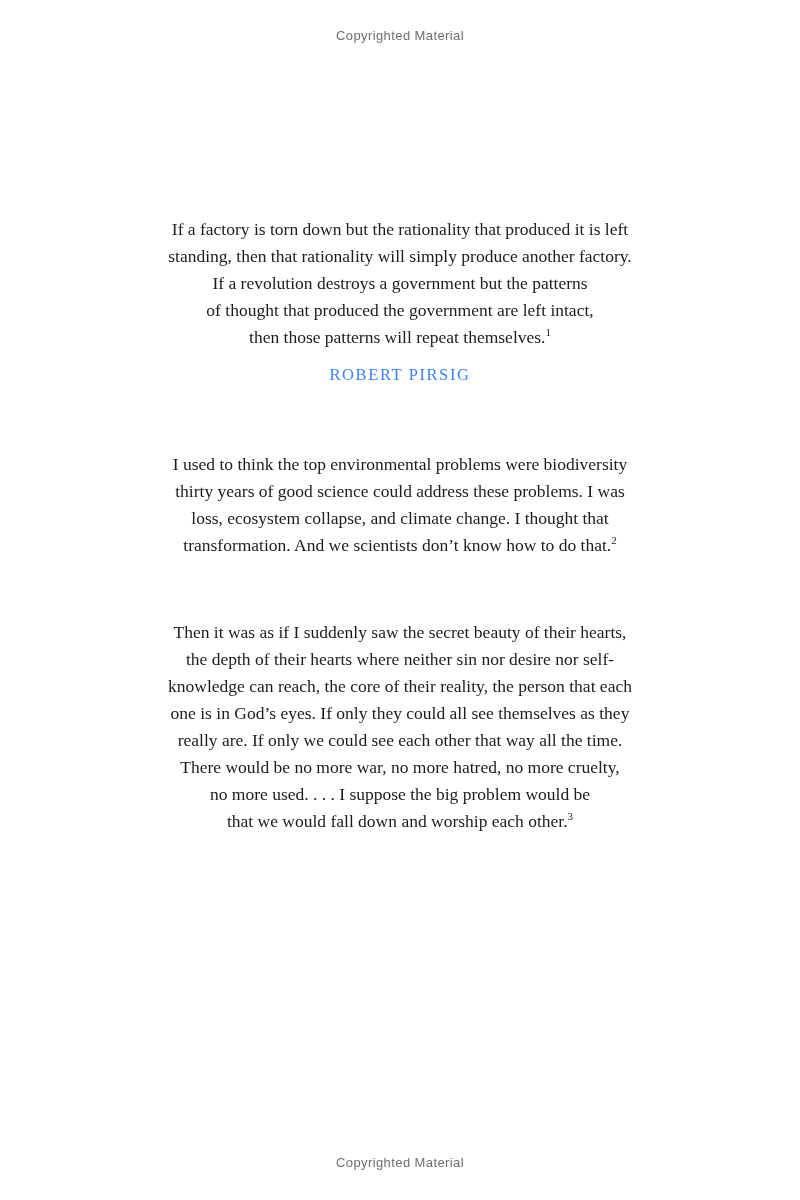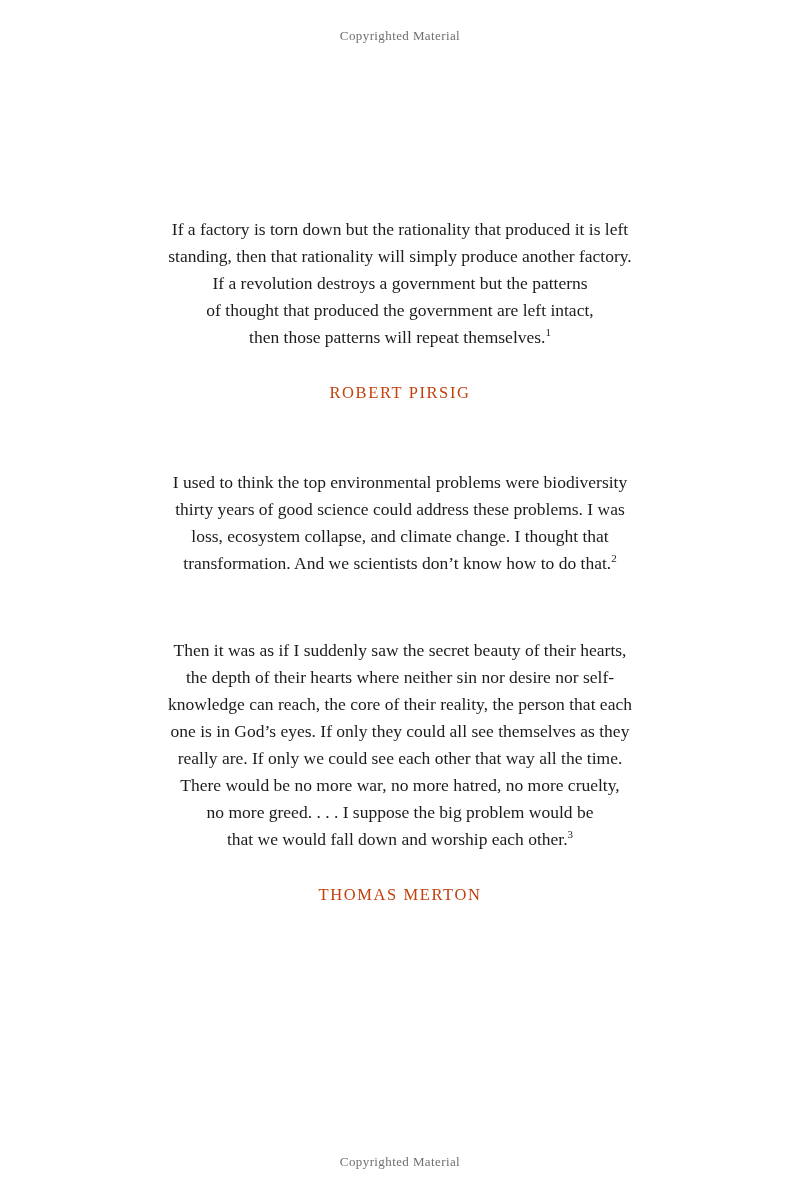--- a/index.html
+++ b/index.html
@@ -15,21 +15,21 @@
     background: #ffffff;
     overflow: hidden;
     font-family: "Liberation Serif", serif;
     color: #1c1c1c;
   }
   .copyright-notice {
     position: absolute;
     left: 0;
     width: 100%;
     text-align: center;
-    font-family: Liberation Serif, serif;
+    font-family: Liberation Sans, sans-serif;
     font-size: 13px;
     letter-spacing: 0.4px;
     color: #6f6f6f;
   }
   .copyright-notice.top { top: 28px; }
   .copyright-notice.bottom { bottom: 30px; }
 
   .content {
     position: absolute;
     top: 216px;
@@ -46,22 +46,22 @@
   }
   .epigraph sup.fn {
     font-size: 11px;
     line-height: 0;
     vertical-align: super;
   }
   .attribution {
     text-align: center;
     font-size: 16.5px;
     letter-spacing: 1.6px;
-    margin-top: 32px;
-    color: #c2410c;
+    margin-top: 14px;
+    color: #3b82f6;
   }
   .gap-a { height: 66px; }
   .gap-b { height: 60px; }
 </style>
 </head>
 <body>
 
 <div class="page">
 
   <div class="copyright-notice top">Copyrighted Material</div>
@@ -88,22 +88,21 @@
 
     <div class="gap-b"></div>
 
     <div class="epigraph">
       <div class="qline">Then it was as if I suddenly saw the secret beauty of their hearts,</div>
       <div class="qline">the depth of their hearts where neither sin nor desire nor self-</div>
       <div class="qline">knowledge can reach, the core of their reality, the person that each</div>
       <div class="qline">one is in God’s eyes. If only they could all see themselves as they</div>
       <div class="qline">really are. If only we could see each other that way all the time.</div>
       <div class="qline">There would be no more war, no more hatred, no more cruelty,</div>
-      <div class="qline">no more greed. . . . I suppose the big problem would be</div>
+      <div class="qline">no more used. . . . I suppose the big problem would be</div>
       <div class="qline"><span>that we would fall down and worship each other.</span><sup class="fn">3</sup></div>
-      <div class="attribution">THOMAS MERTON</div>
     </div>
 
   </div>
 
   <div class="copyright-notice bottom">Copyrighted Material</div>
 
 </div>
 
 </body></html>

